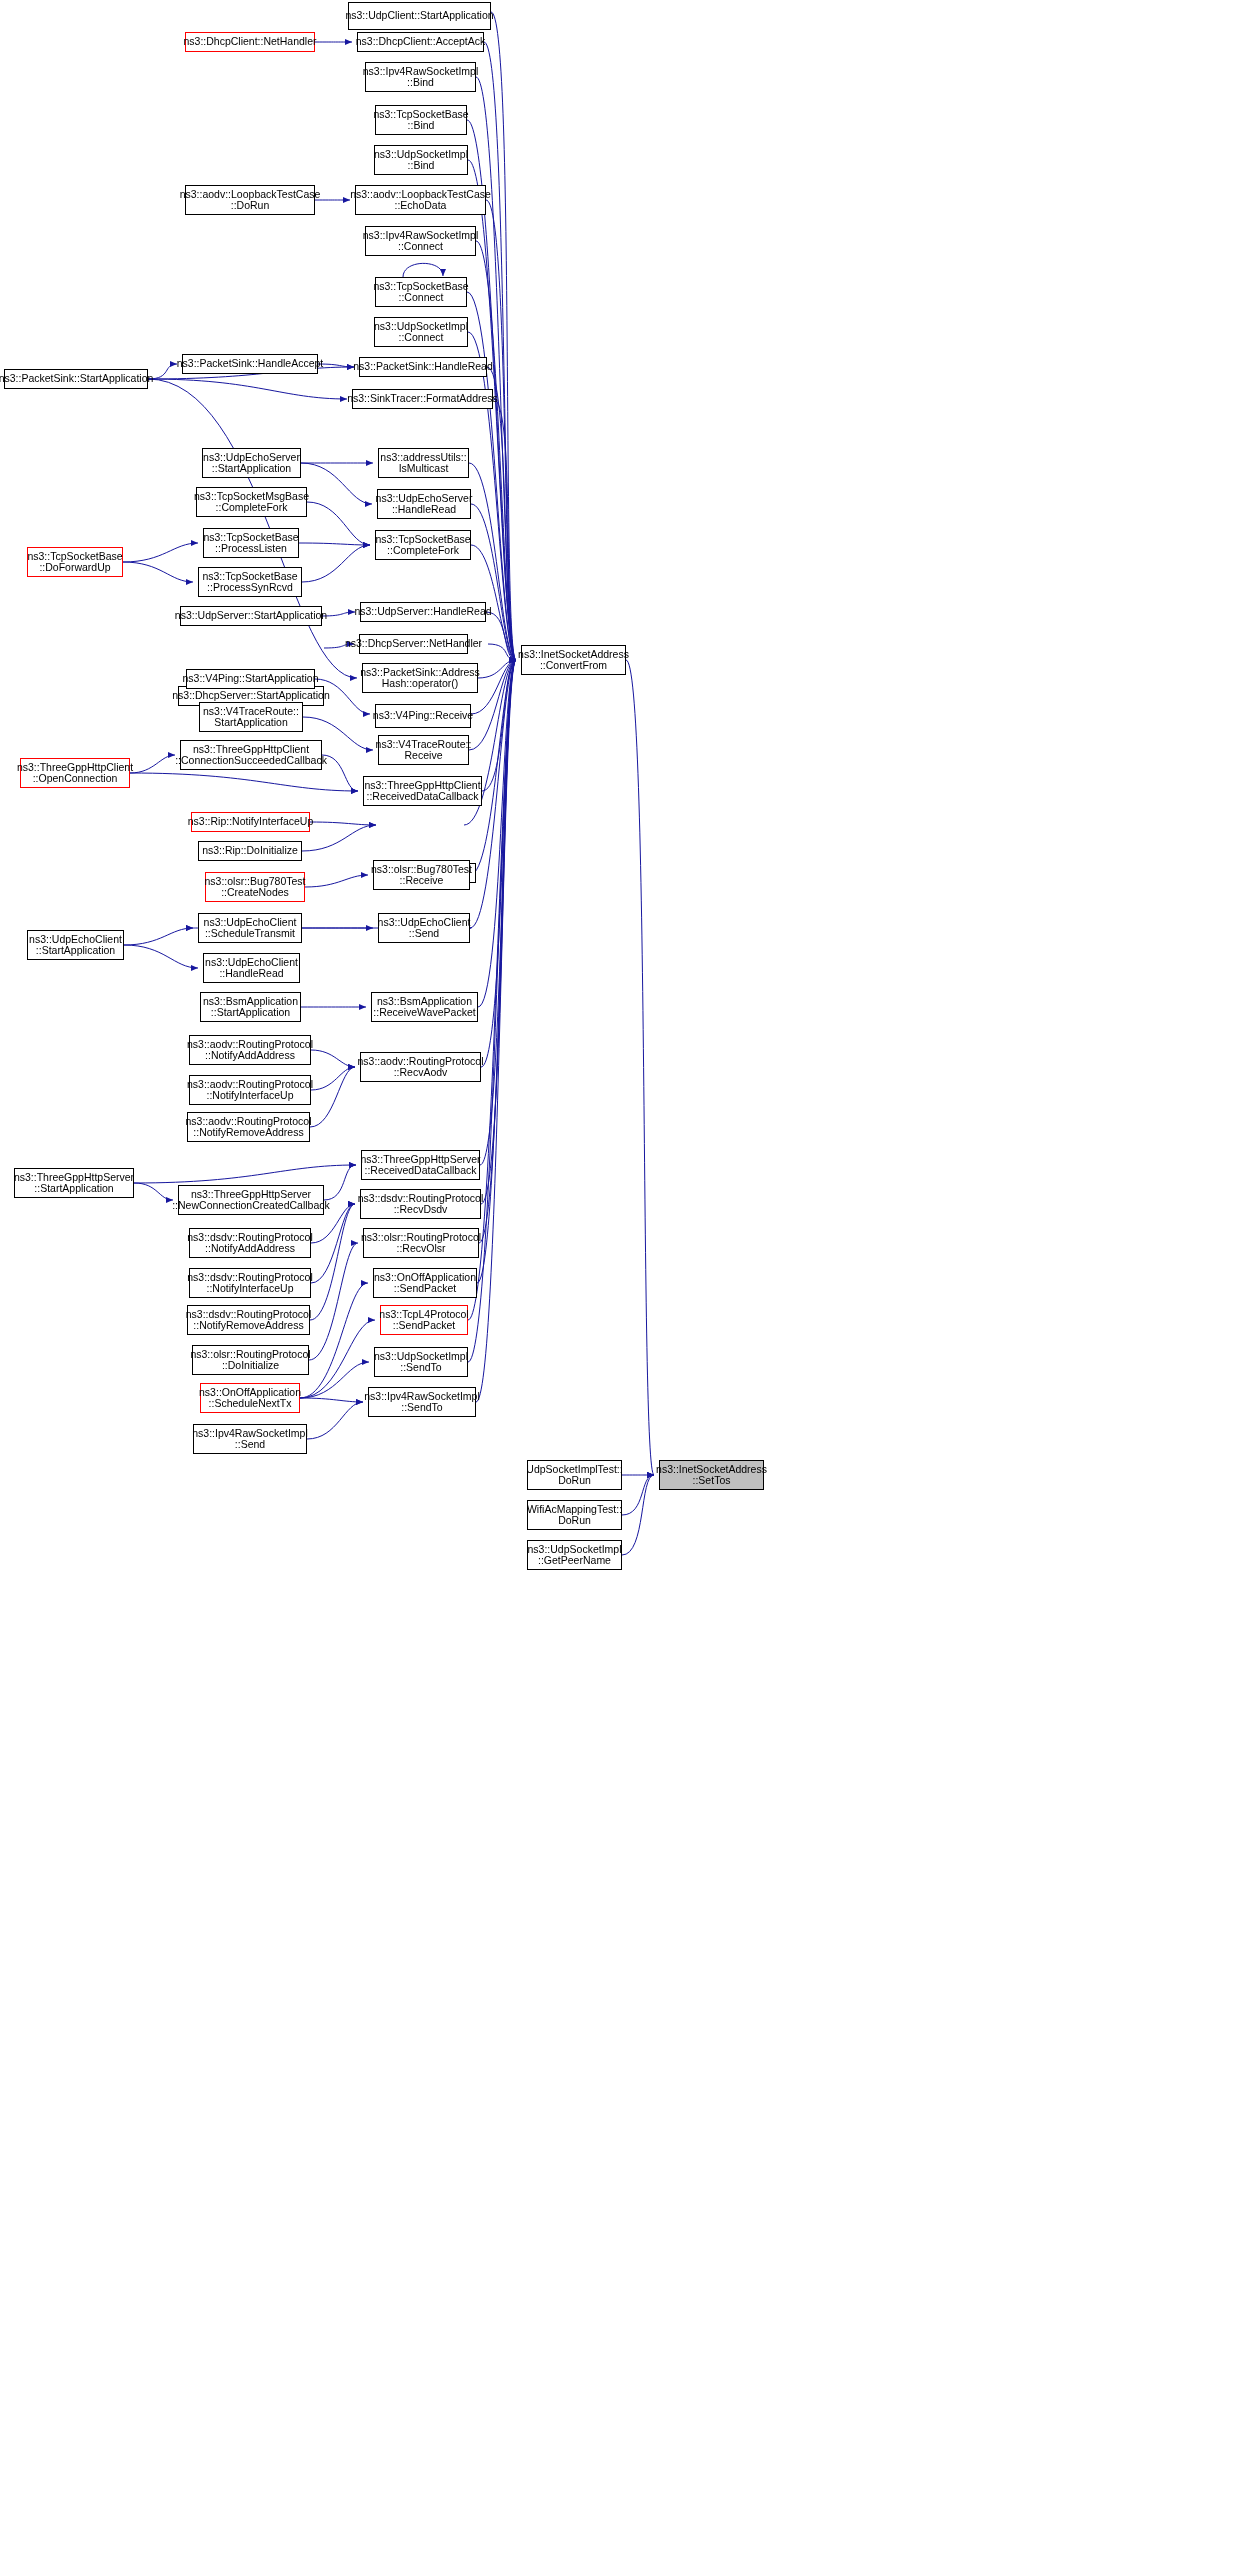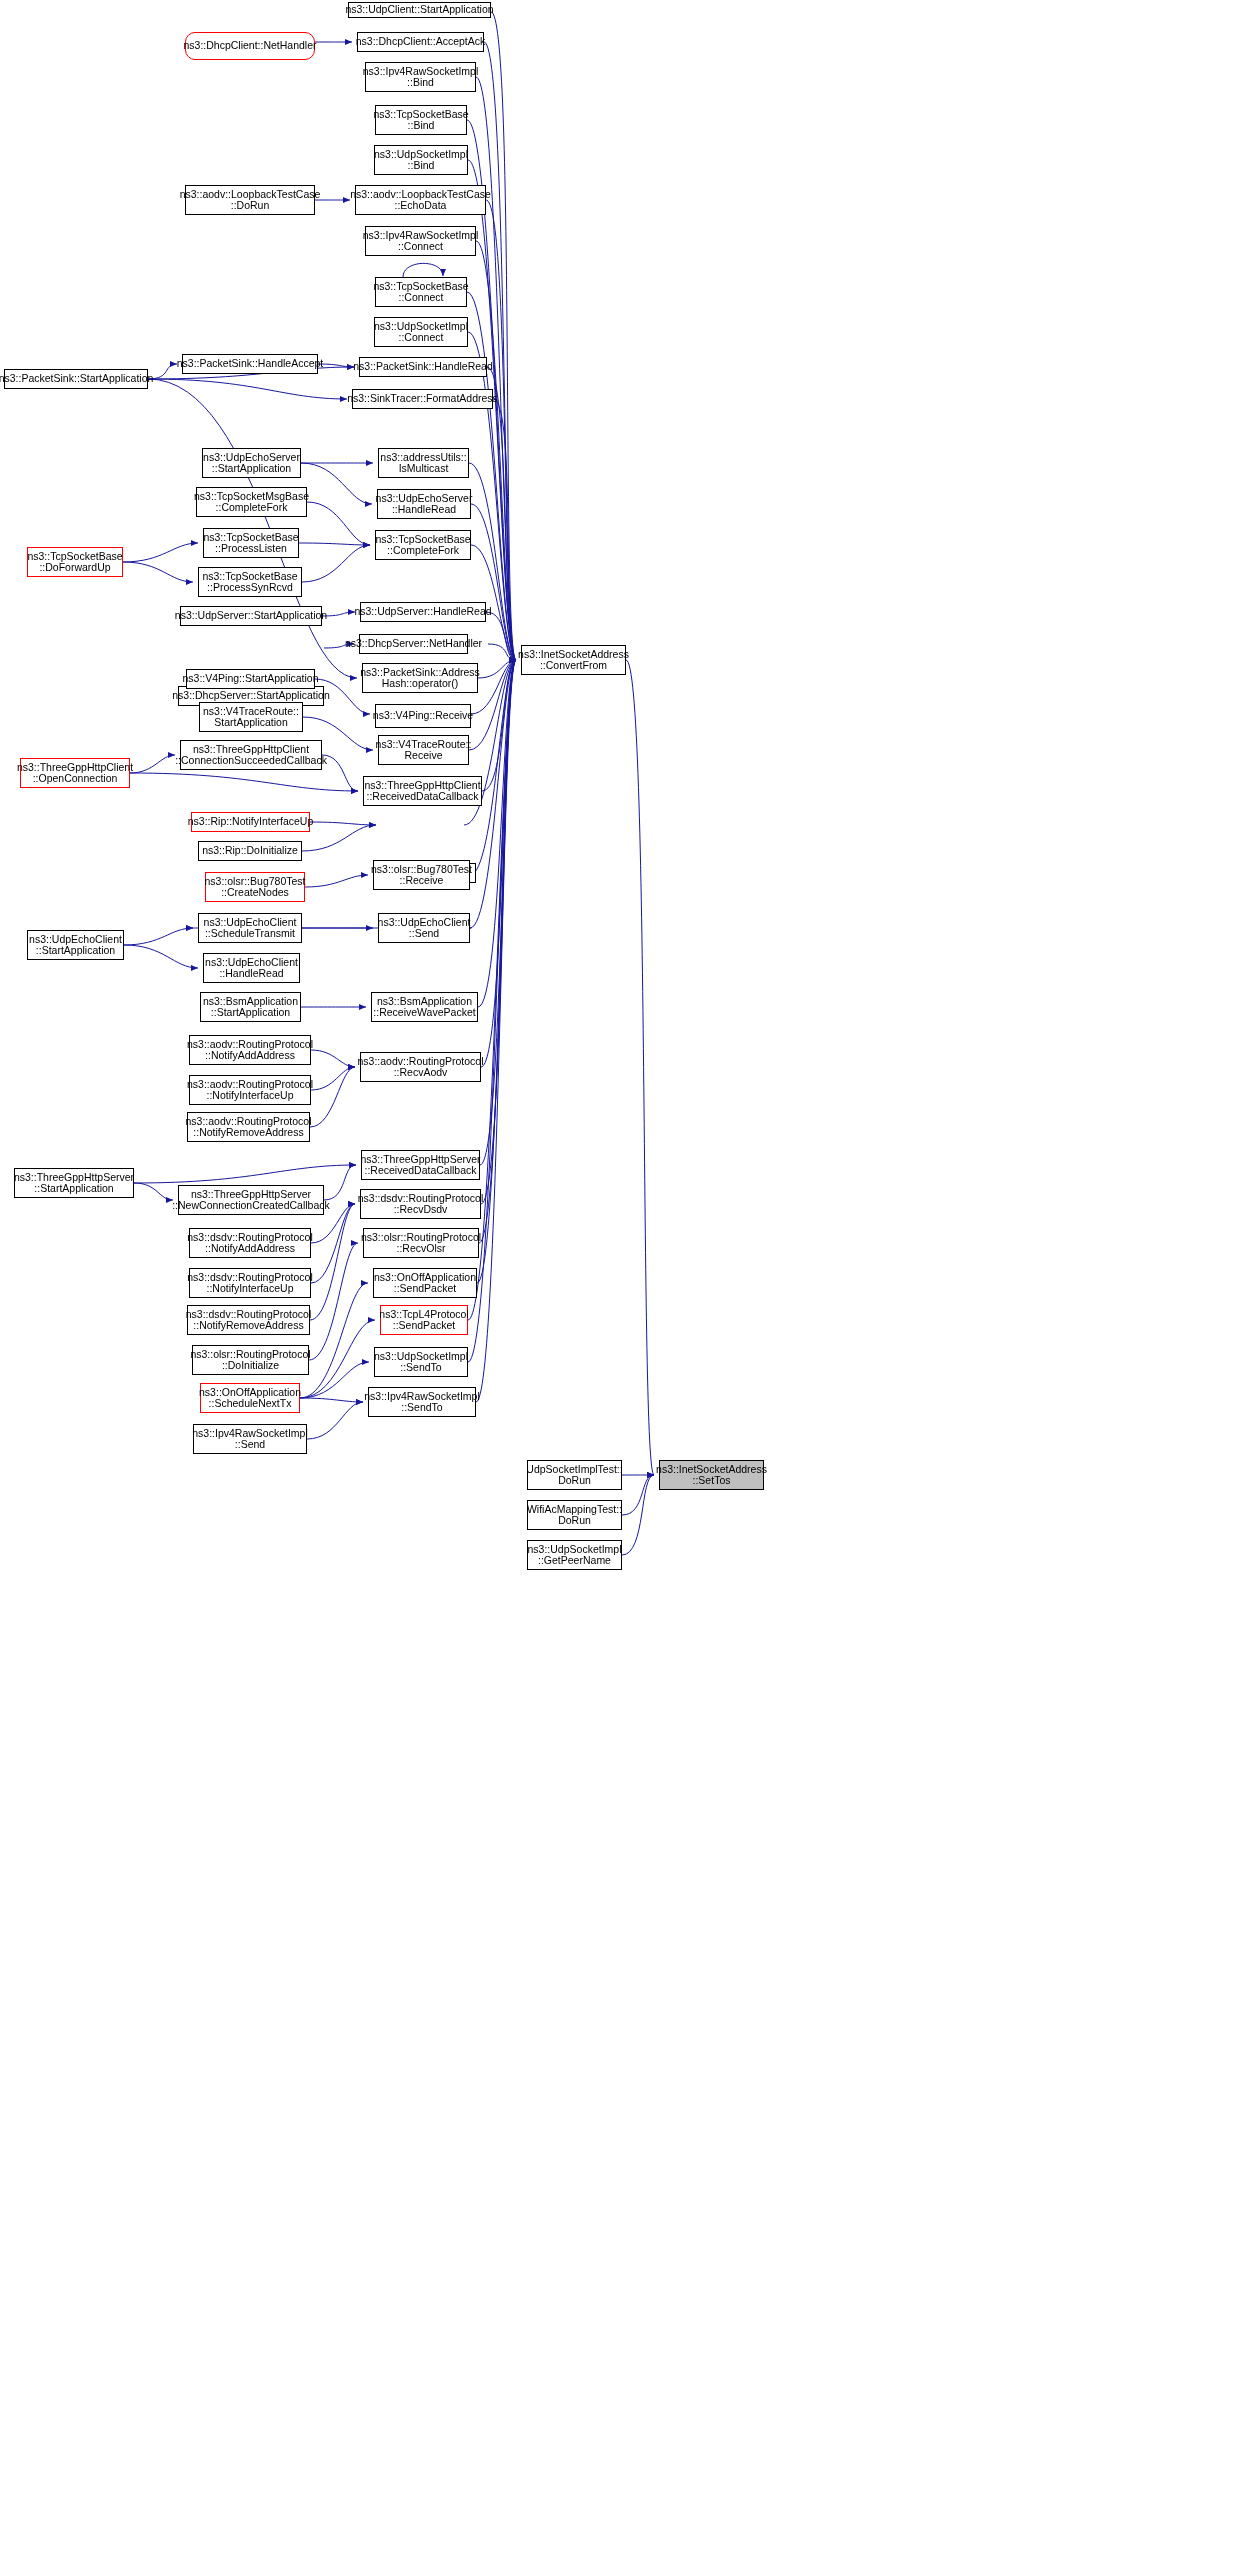--- a/index.html
+++ b/index.html
@@ -101,22 +101,22 @@
         <path d="M468,1320 C494.4,1320 500.16,660 516,660" fill="none" stroke="#17179e" stroke-width="1" marker-end="url(#arrow)"></path>
         <path d="M468,1362 C494.4,1362 500.16,660 516,660" fill="none" stroke="#17179e" stroke-width="1" marker-end="url(#arrow)"></path>
         <path d="M476,1402 C500,1402 501.6,660 516,660" fill="none" stroke="#17179e" stroke-width="1" marker-end="url(#arrow)"></path>
         <path d="M626,660 C650,660 639.6,1475 654,1475" fill="none" stroke="#17179e" stroke-width="1" marker-end="url(#arrow)"></path>
         <path d="M622,1475 C646,1475 639.6,1475 654,1475" fill="none" stroke="#17179e" stroke-width="1" marker-end="url(#arrow)"></path>
         <path d="M622,1515 C646,1515 639.6,1475 654,1475" fill="none" stroke="#17179e" stroke-width="1" marker-end="url(#arrow)"></path>
         <path d="M622,1555 C646,1555 639.6,1475 654,1475" fill="none" stroke="#17179e" stroke-width="1" marker-end="url(#arrow)"></path>
       </g>
   </svg>
   <div id="node-layer">
-      <div class="node" style="left: 348px; top: 2px; width: 143px; height: 16px;"><span>ns3::UdpClient::StartApplication</span></div>
-      <div class="node red" style="left: 185px; top: 32px; width: 130px; height: 28px; border-radius: 10px;"><span>ns3::DhcpClient::NetHandler</span></div>
+      <div class="node" style="left: 348px; top: 2px; width: 143px; height: 28px;"><span>ns3::UdpClient::StartApplication</span></div>
+      <div class="node red" style="left: 185px; top: 32px; width: 130px; height: 20px;"><span>ns3::DhcpClient::NetHandler</span></div>
       <div class="node" style="left: 357px; top: 32px; width: 127px; height: 20px;"><span>ns3::DhcpClient::AcceptAck</span></div>
       <div class="node" style="left: 365px; top: 62px; width: 111px; height: 30px;"><span>ns3::Ipv4RawSocketImpl
 ::Bind</span></div>
       <div class="node" style="left: 375px; top: 105px; width: 92px; height: 30px;"><span>ns3::TcpSocketBase
 ::Bind</span></div>
       <div class="node" style="left: 374px; top: 145px; width: 94px; height: 30px;"><span>ns3::UdpSocketImpl
 ::Bind</span></div>
       <div class="node" style="left: 185px; top: 185px; width: 130px; height: 30px;"><span>ns3::aodv::LoopbackTestCase
 ::DoRun</span></div>
       <div class="node" style="left: 355px; top: 185px; width: 131px; height: 30px;"><span>ns3::aodv::LoopbackTestCase

